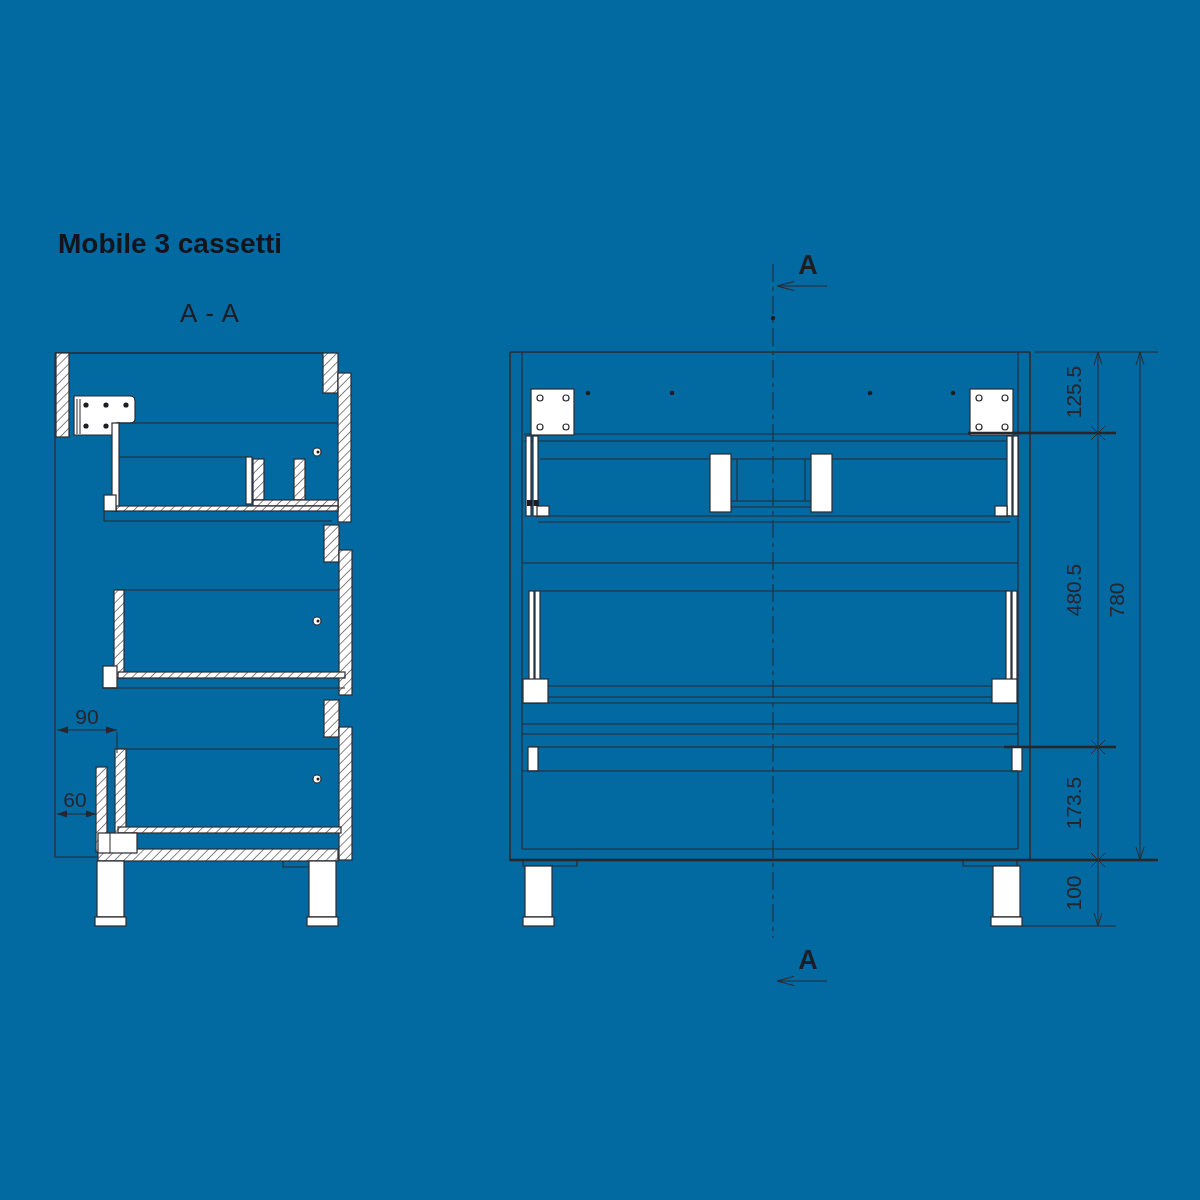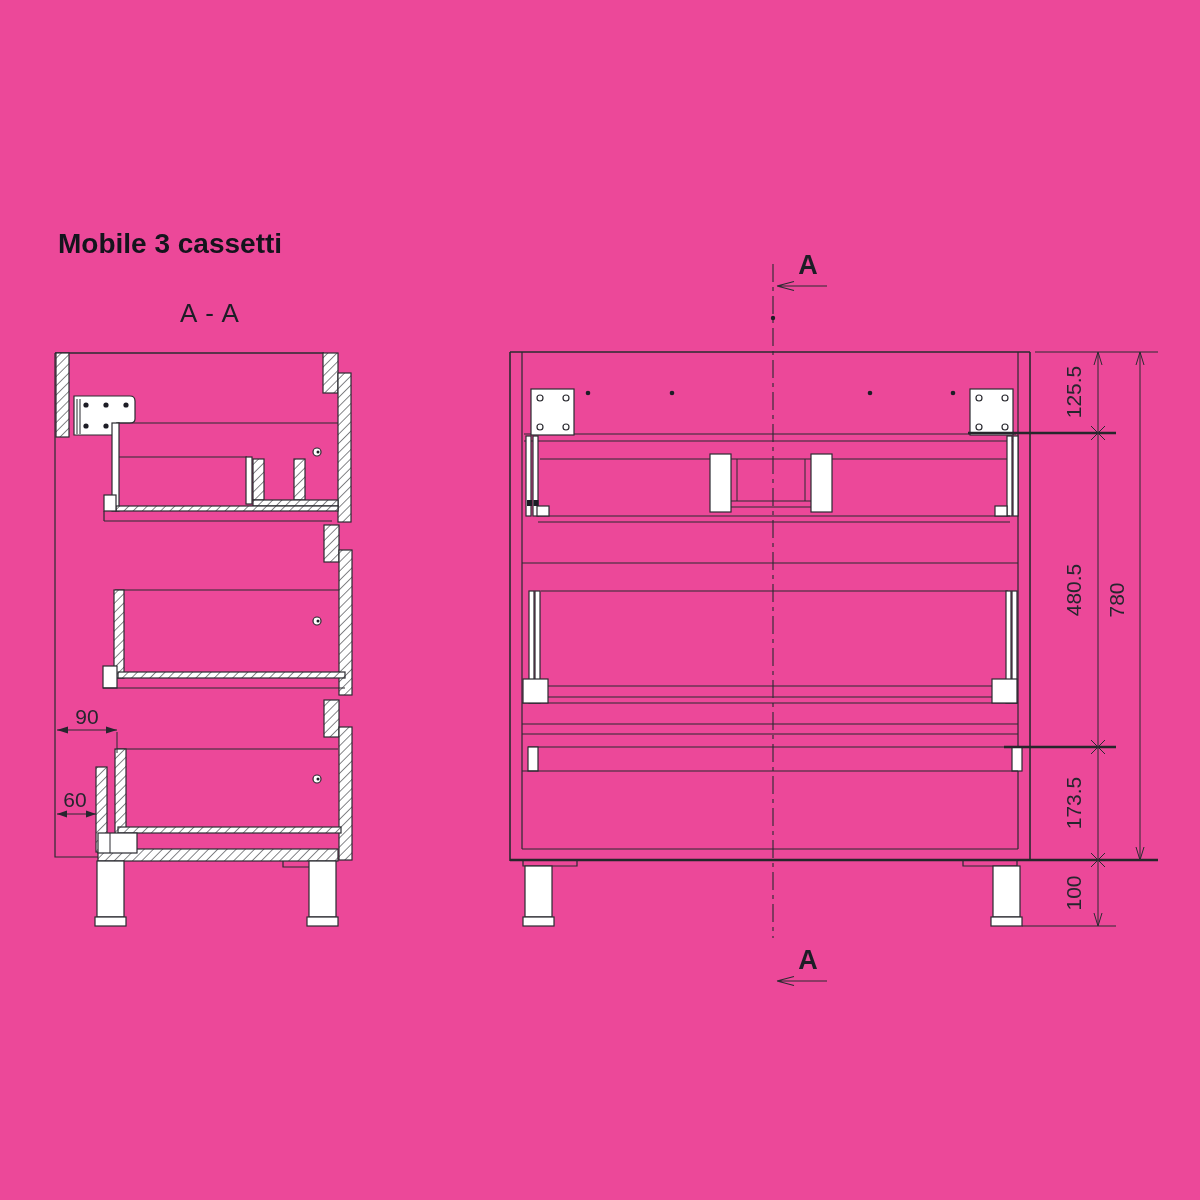--- a/index.html
+++ b/index.html
@@ -1,16 +1,16 @@
 <!DOCTYPE html>
 <html><head>
 <meta charset="utf-8">
 <style>
   html,body{margin:0;padding:0;background:#ffffff;}
-  .canvas{position:relative;width:1200px;height:1200px;background:#ec4899;overflow:hidden;
+  .canvas{position:relative;width:1200px;height:1200px;background:#0369a1;overflow:hidden;
           font-family:"Liberation Sans", sans-serif;}
   svg{position:absolute;left:0;top:0;}
   text{font-family:"Liberation Sans", sans-serif;}
   .t-title{font-size:28px;font-weight:bold;fill:#14141c;}
   .t-sub{font-size:26px;font-weight:400;fill:#1d1d26;letter-spacing:1px;}
   .t-dim{font-size:21px;font-weight:400;fill:#26262e;}
   .t-cut{font-size:27px;font-weight:600;fill:#1d1d26;}
   .ln{stroke:#2b2b31;stroke-width:1.2;fill:none;}
   .ln-thin{stroke:#2b2b31;stroke-width:1;fill:none;}
   .ln-thick{stroke:#26262b;stroke-width:2.4;fill:none;}

